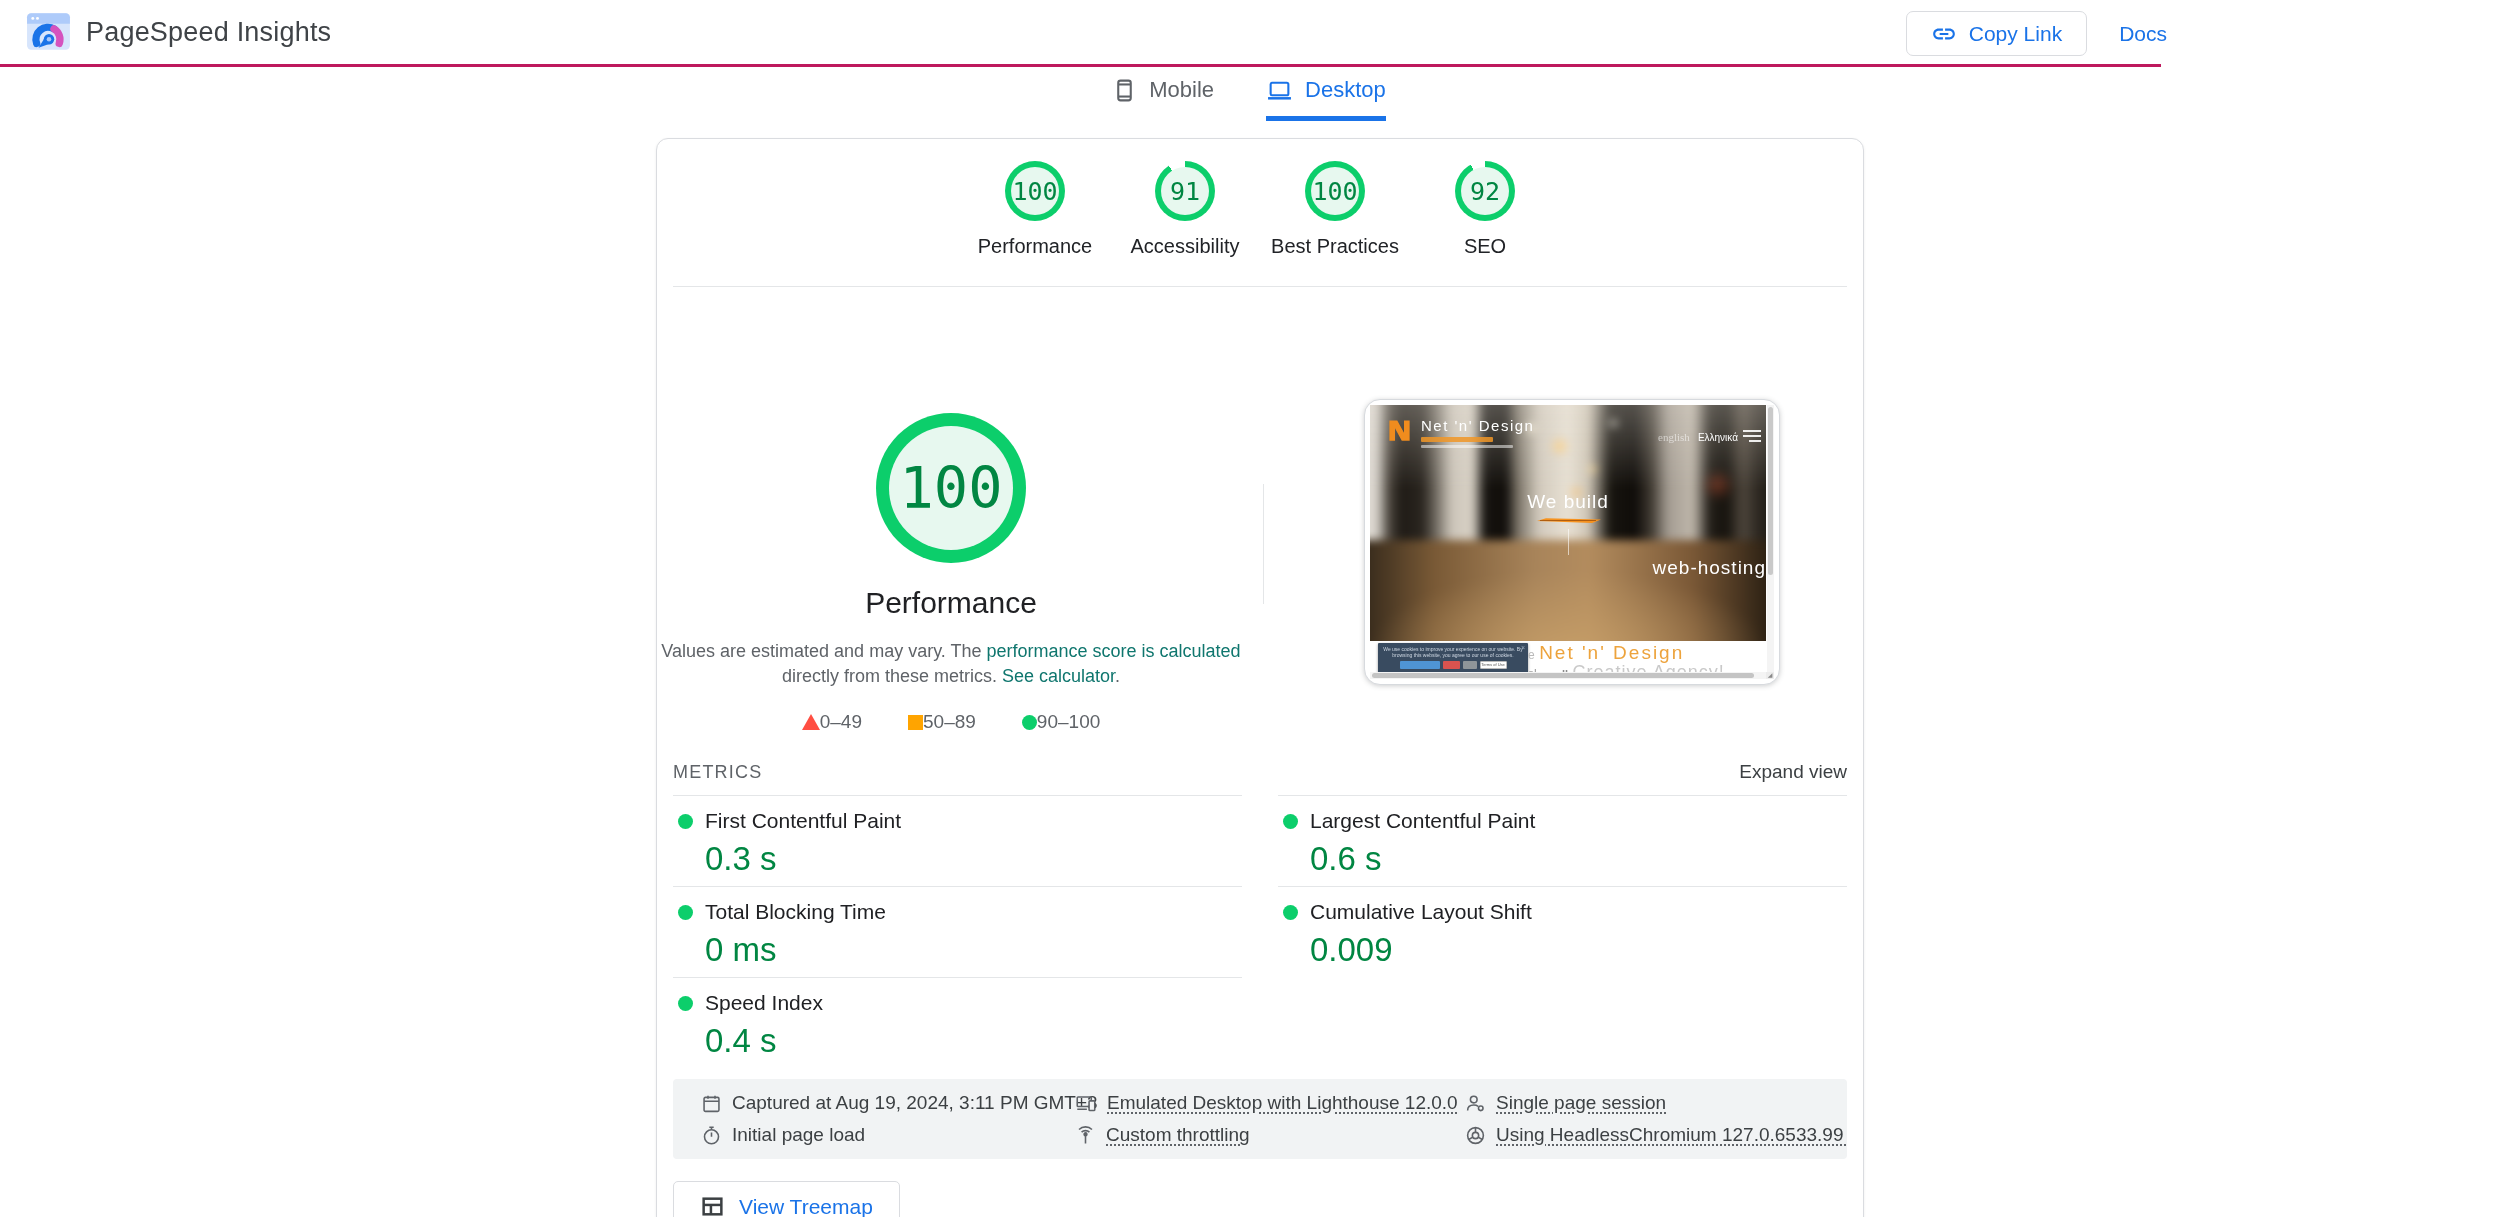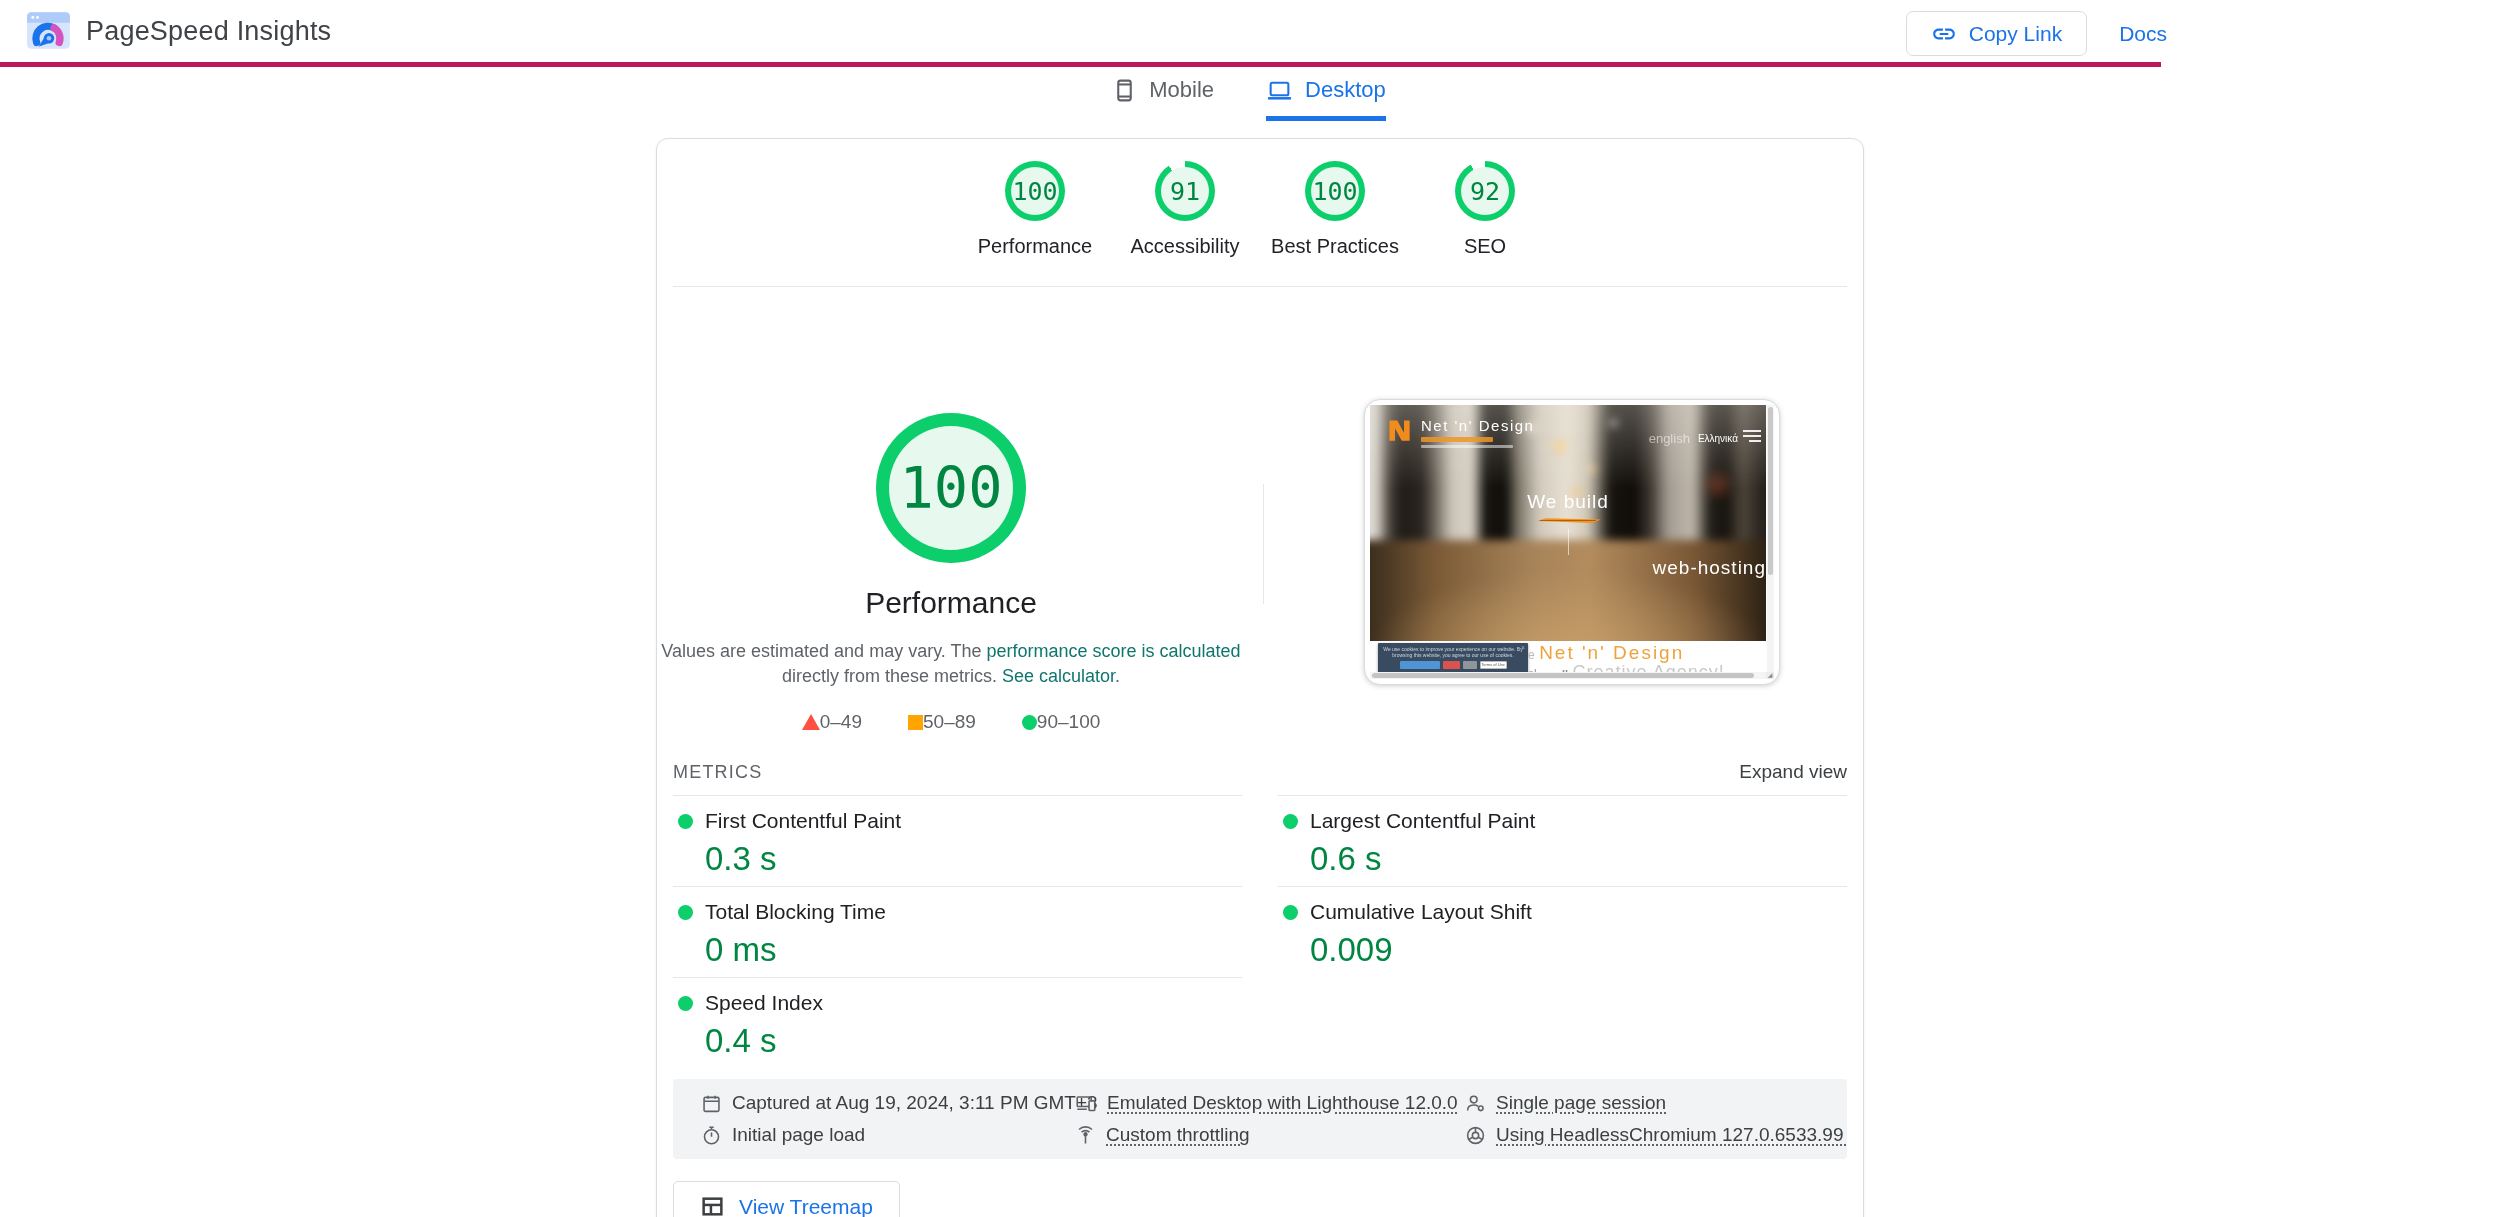--- a/index.html
+++ b/index.html
@@ -1,21 +1,21 @@
 <!DOCTYPE html>
 <html><head>
 <meta charset="utf-8">
 <style>
   * { margin:0; padding:0; box-sizing:border-box; }
   html,body { width:2498px; height:1217px; overflow:hidden; background:#fff;
     font-family:"Liberation Sans", sans-serif; color:#202124; }
 
   
   .header { position:absolute; left:0; top:0; width:2161px; height:67px;
-    border-bottom:5px solid #be185d; display:flex; align-items:center; padding:0 26px; background:#fff; }
+    border-bottom:3px solid #be185d; display:flex; align-items:center; padding:0 26px; background:#fff; }
   .psi-logo { width:46px; height:42px; flex:0 0 auto; }
   .app-title { font-size:27px; color:#3f4347; margin-left:14px; letter-spacing:.2px; }
   .header-right { position:absolute; right:0; top:0; height:67px; display:flex; align-items:center; }
   .copy-link-btn { display:flex; align-items:center; gap:12px; height:45px; padding:0 24px;
     border:1px solid #dadce0; border-radius:7px; background:#fff; color:#1a73e8; font-size:21px; font-weight:500; cursor:pointer; }
   .docs-link { color:#1a73e8; font-size:21px; font-weight:500; margin-left:32px; margin-right:-6px; white-space:nowrap; cursor:pointer; }
 
   
   .tabs { position:absolute; left:0; top:77px; width:2498px; display:flex; justify-content:center; gap:52px; }
   .tab { display:inline-flex; align-items:center; gap:12px; font-size:22px; padding-bottom:13px;
@@ -81,21 +81,21 @@
     background:linear-gradient(180deg, rgba(235,230,220,.35), transparent); filter:blur(4px); }
   .hero-floor { position:absolute; left:-10px; right:-10px; top:57%; bottom:-10px; filter:blur(4px);
     background:
       radial-gradient(ellipse 60% 90% at 50% 100%, rgba(200,160,105,.85), rgba(120,85,50,0) 80%),
       linear-gradient(90deg,#32271a 0%,#7a5a36 18%,#a8845a 42%,#b38c5e 55%,#7a5836 80%,#241b10 100%); }
   .site-logo { position:absolute; left:16px; top:12px; display:flex; }
   .site-logo-text-name { color:#fff; font-size:15px; letter-spacing:1.5px; font-weight:300; white-space:nowrap; }
   .site-logo-sub { width:72px; height:5px; background:rgba(240,150,40,.85); border-radius:1px; margin-top:3px; }
   .site-logo-tag { width:92px; height:3px; background:rgba(255,255,255,.5); border-radius:1px; margin-top:3px; }
   .lang-row { position:absolute; right:28px; top:26px; display:flex; align-items:center; gap:8px; }
-  .lang-en { color:rgba(255,255,255,.55); font-size:13px; }
+  .lang-en { color:rgba(255,255,255,.55); font-size:11px;font-family:Liberation Serif, serif; }
   .lang-gr { color:#fff; font-size:10px; }
   .burger { position:absolute; right:5px; top:25px; display:flex; flex-direction:column; gap:3px; align-items:flex-end; cursor:pointer; }
   .burger i { display:block; height:2px; background:rgba(255,255,255,.9); }
   .hero-h1 { position:absolute; left:0; top:86px; width:396px; text-align:center;
     color:#fff; font-size:19px; font-weight:300; letter-spacing:1px; }
   .hero-arrow { position:absolute; left:167px; top:113px; width:64px; height:5px; background:#f6921e;
     clip-path:polygon(0% 60%, 14% 5%, 100% 30%, 86% 100%); }
   .hero-arrow-line { position:absolute; left:170px; top:115px; width:56px; height:1px; background:#b05e10; }
   .hero-vline { position:absolute; left:198px; top:124px; width:1px; height:26px; background:rgba(255,255,255,.6); }
   .hero-h2 { position:absolute; left:0; top:152px; width:396px; text-align:right;

